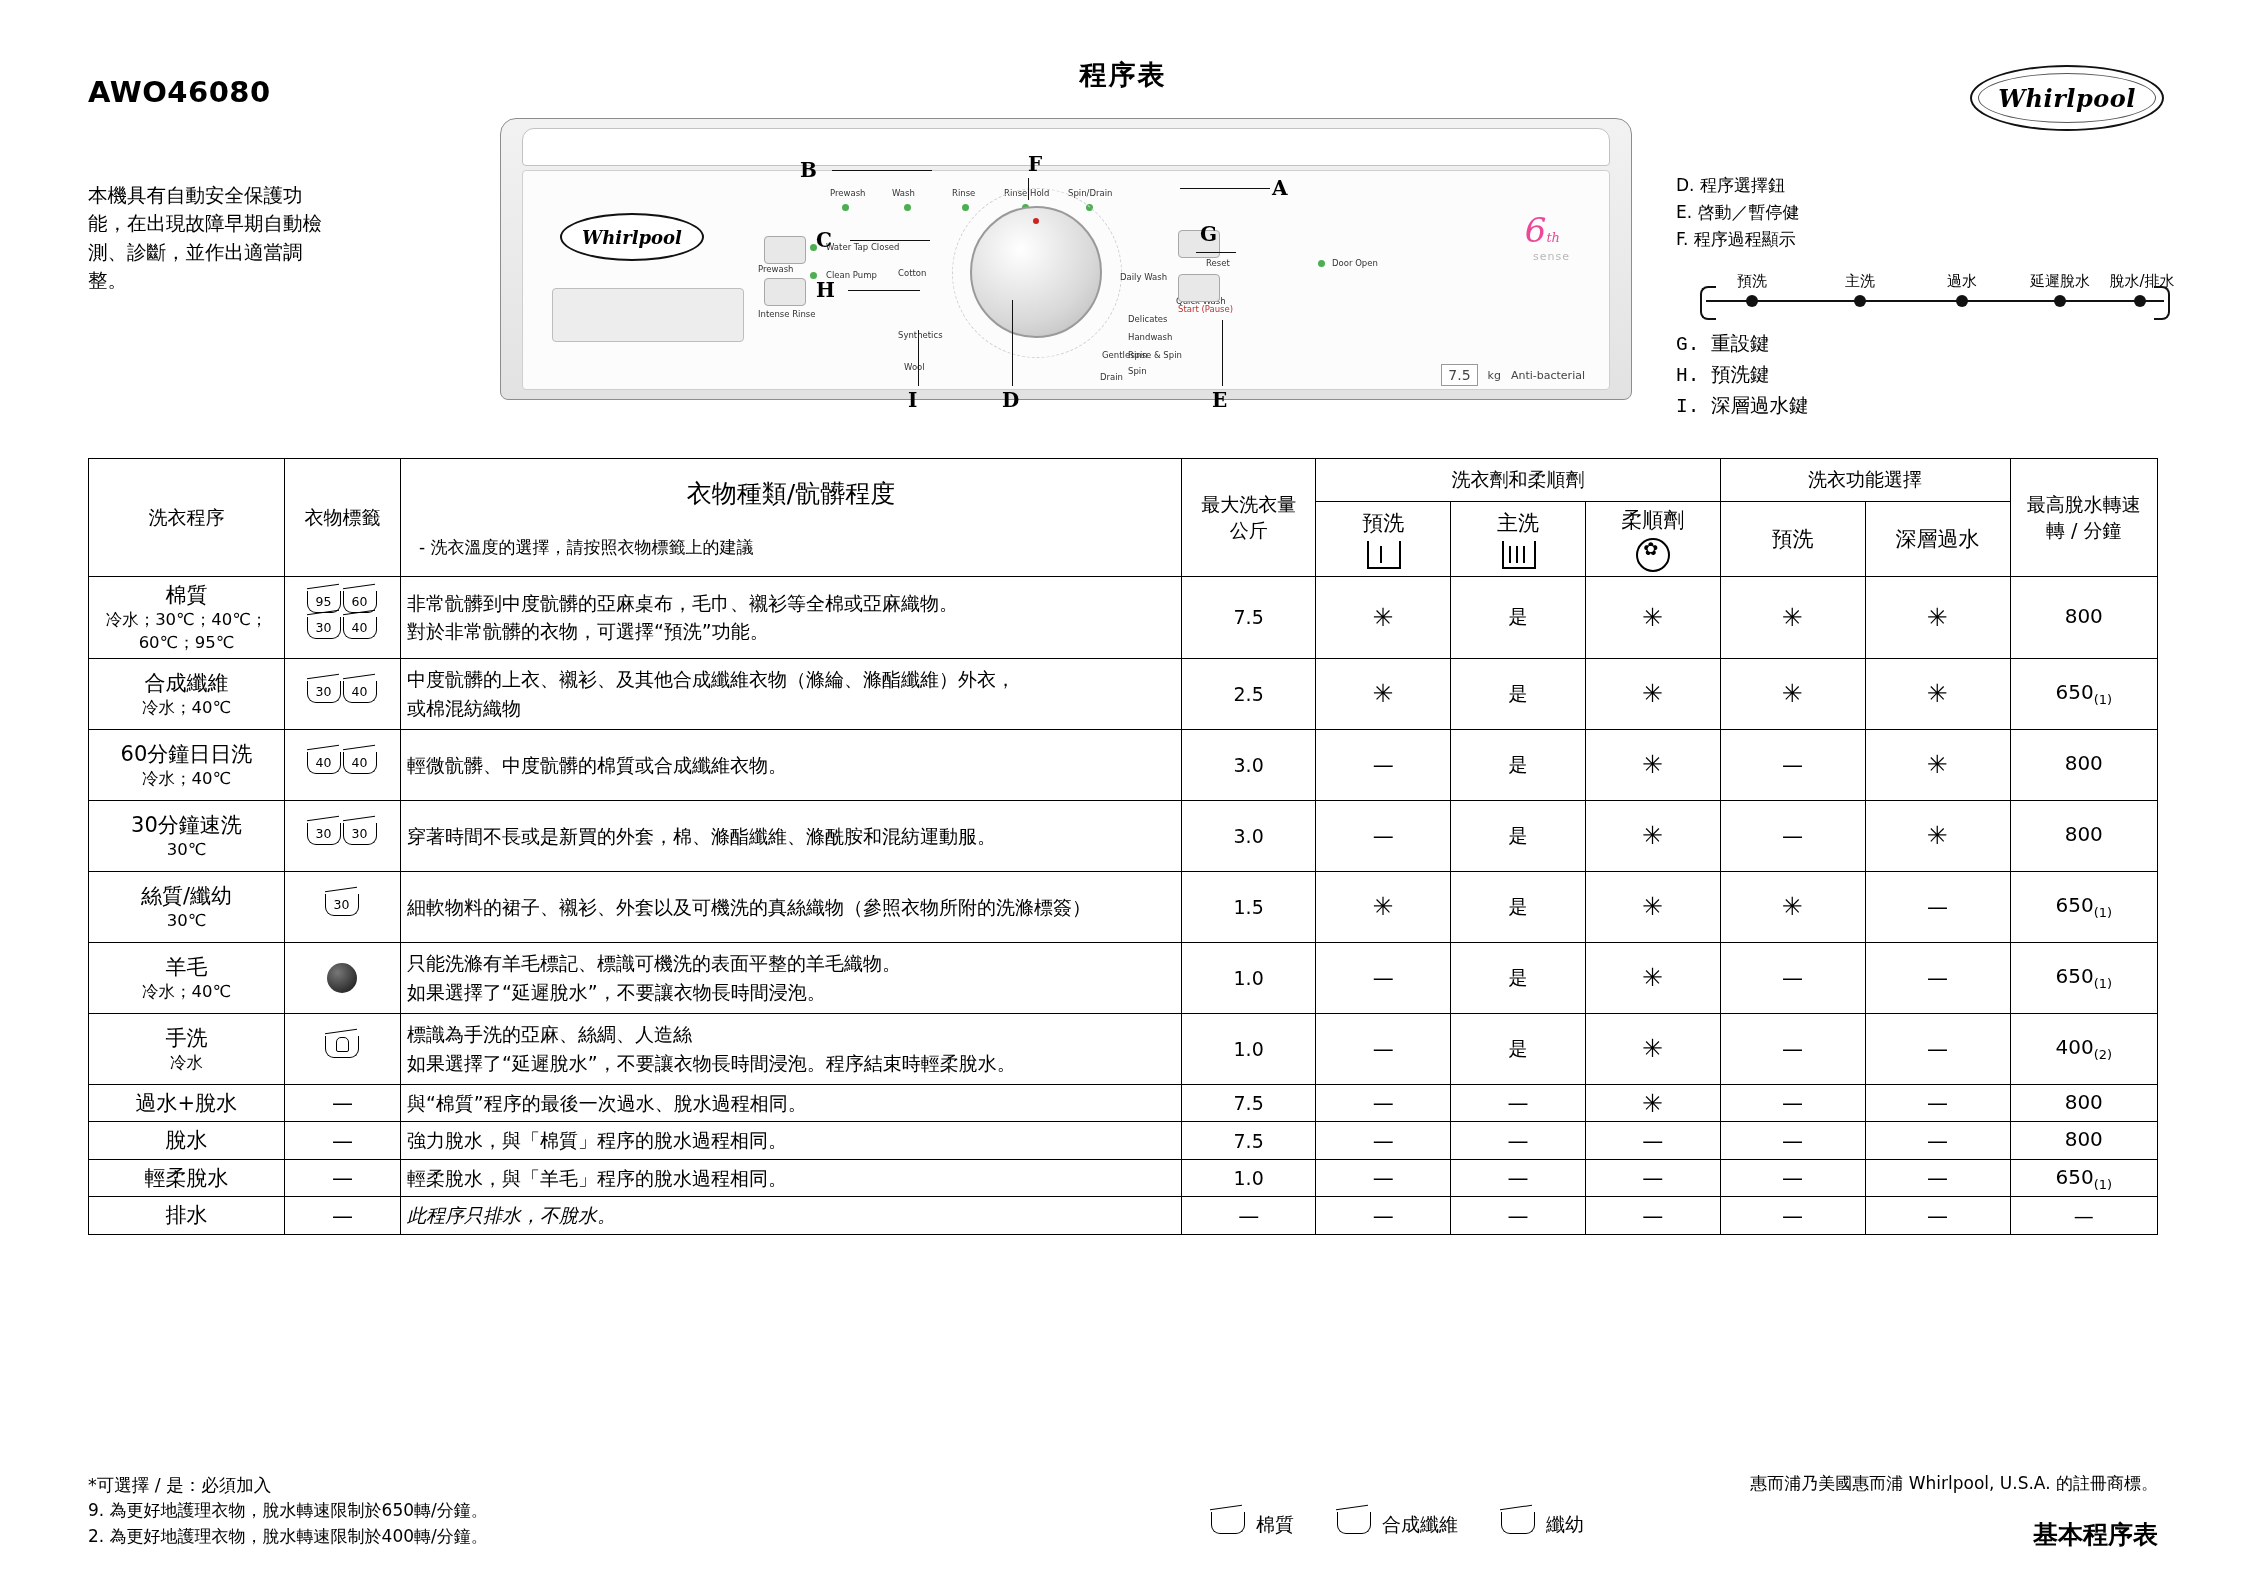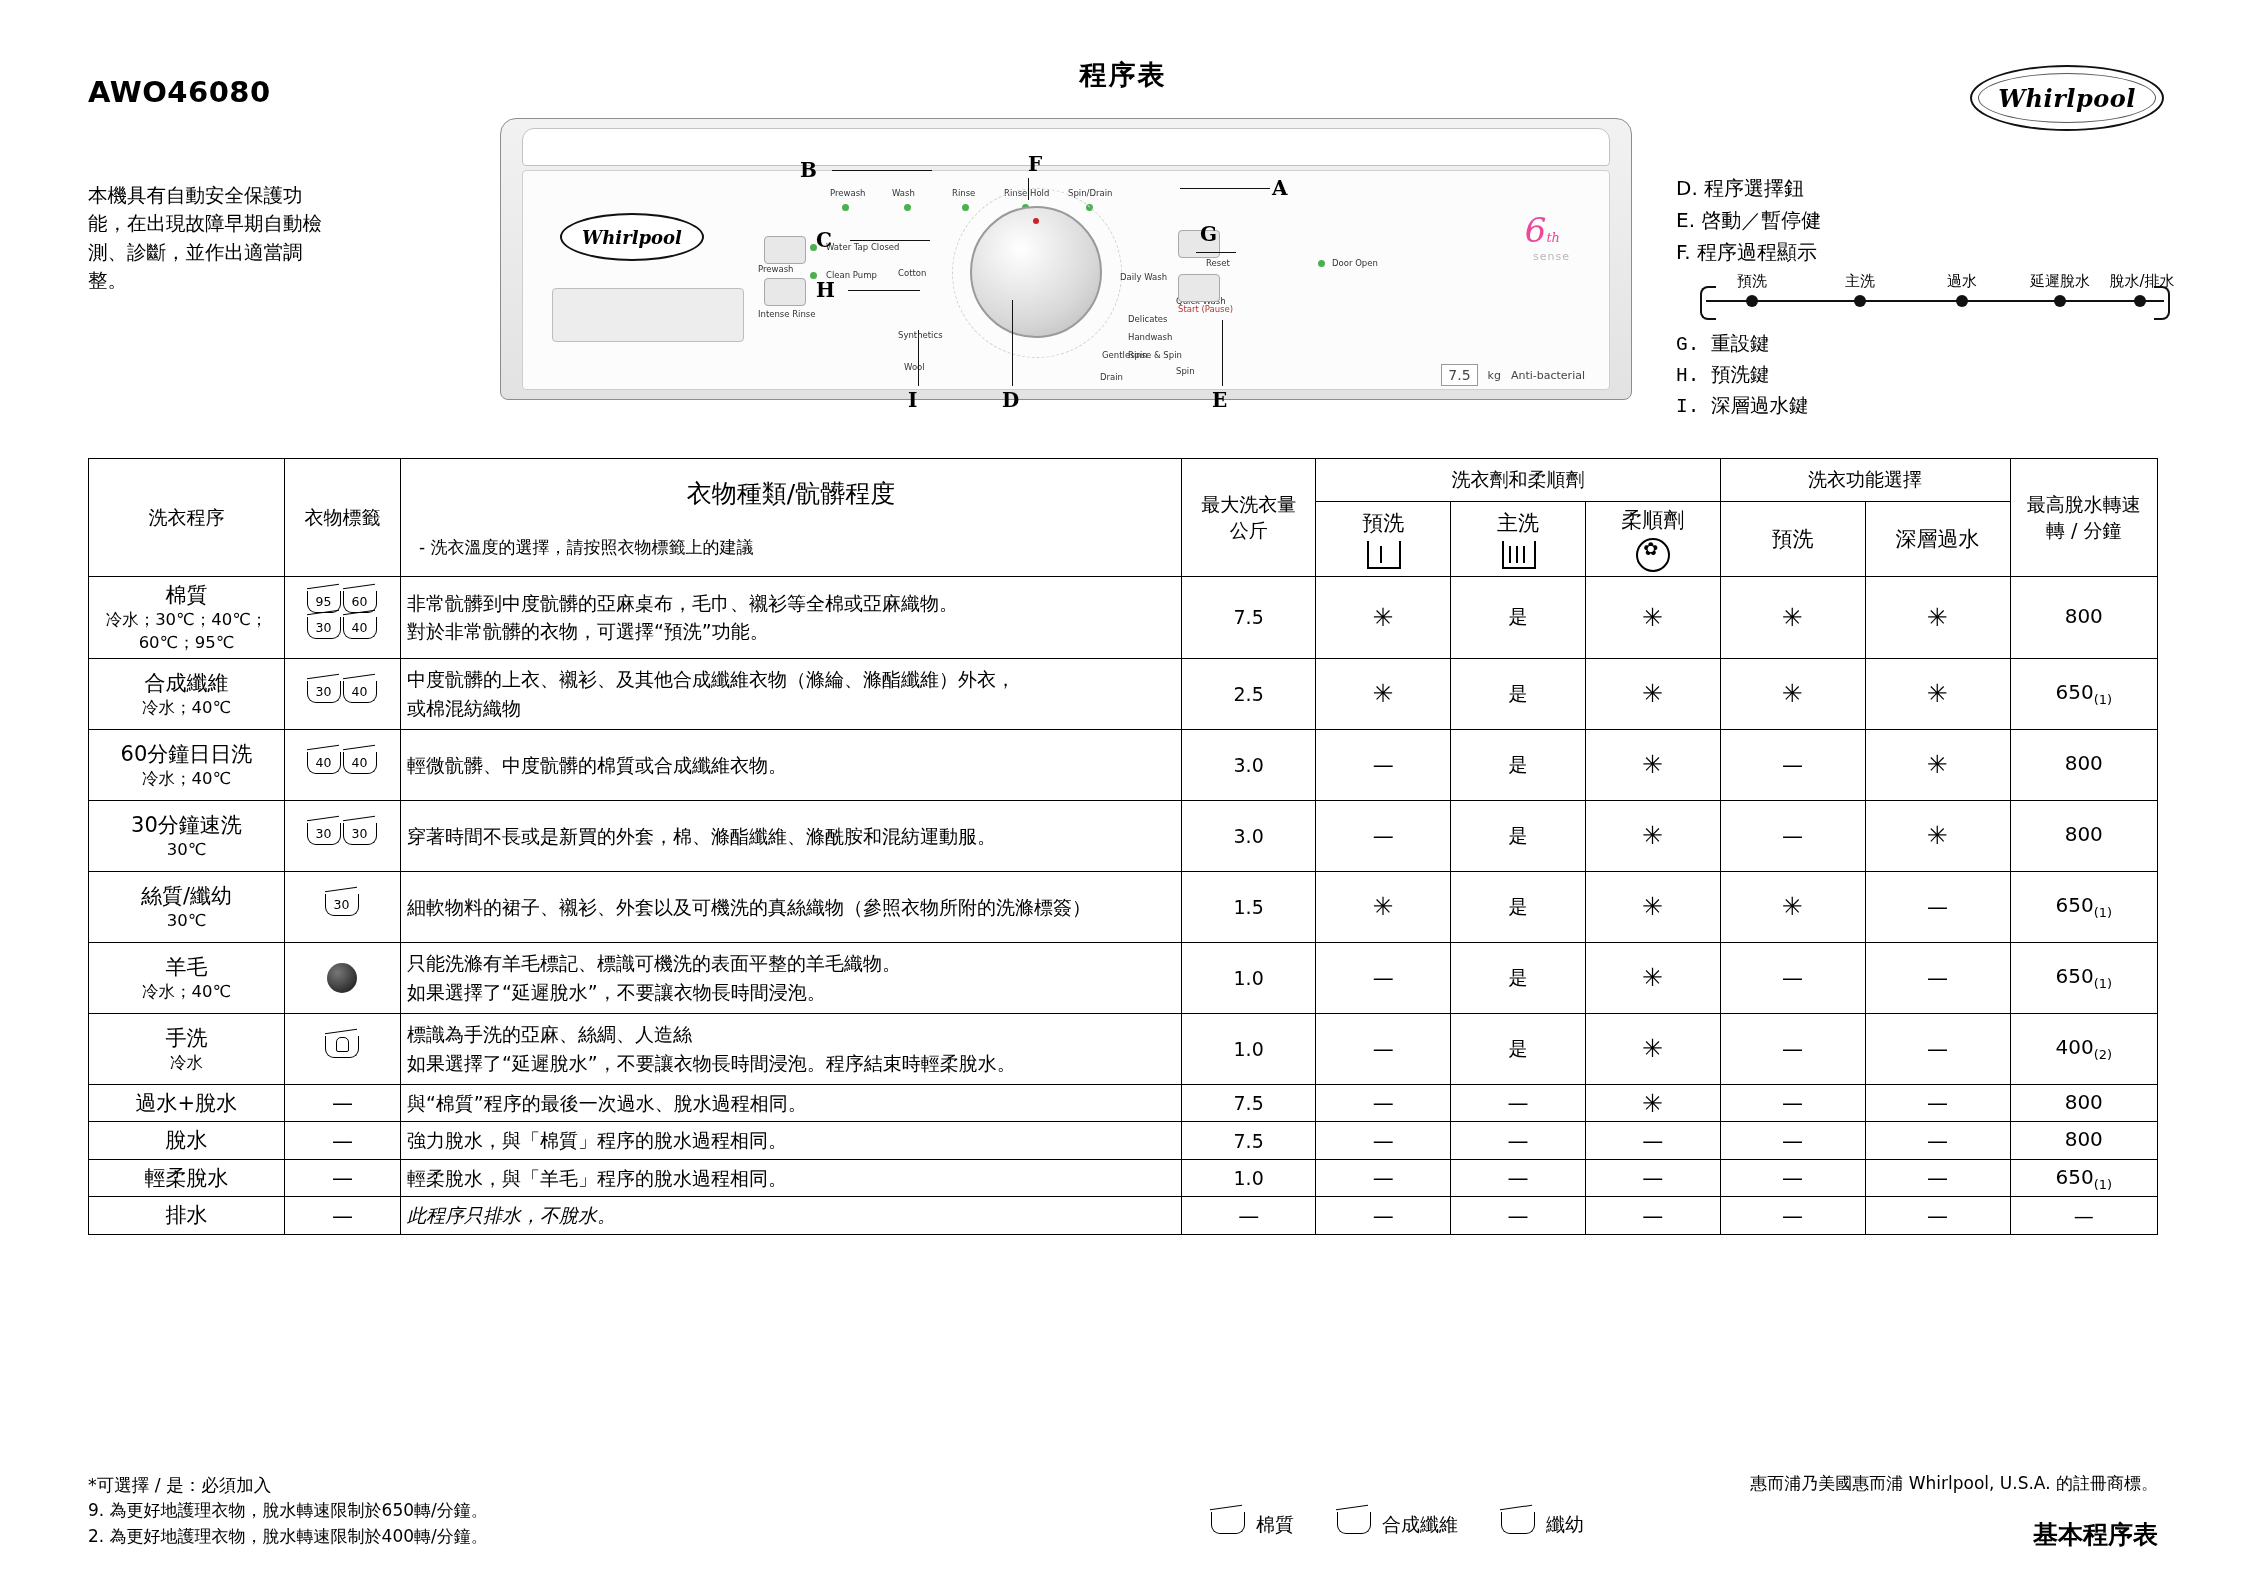--- a/index.html
+++ b/index.html
@@ -87,21 +87,21 @@
     font-weight: bold;
     letter-spacing: 0.5px;
   }
 
   
   .legend-right {
     position: absolute;
     left: 1676px;
     top: 172px;
     width: 420px;
-    font-size: 20px;
+    font-size: 17px;
     line-height: 1.6;
   }
   .legend-right div { white-space: nowrap; }
   .legend-right2 {
     position: absolute;
     left: 1676px;
     top: 330px;
     width: 420px;
     font-size: 19.5px;
     line-height: 1.6;
@@ -569,21 +569,21 @@
     <div class="dial"></div>
 
     <div class="prog-text" style="left:398px; top:150px;">Cotton</div>
     <div class="prog-text" style="left:398px; top:212px;">Synthetics</div>
     <div class="prog-text" style="left:404px; top:244px;">Wool</div>
     <div class="prog-text" style="left:620px; top:154px;">Daily Wash</div>
     <div class="prog-text" style="left:628px; top:178px;padding-left:48px;">Quick Wash</div>
     <div class="prog-text" style="left:628px; top:196px;">Delicates</div>
     <div class="prog-text" style="left:628px; top:214px;">Handwash</div>
     <div class="prog-text" style="left:628px; top:232px;">Rinse &amp; Spin</div>
-    <div class="prog-text" style="left:628px; top:248px;margin-left:48px;">Spin</div>
+    <div class="prog-text" style="left:628px; top:248px;">Spin</div>
     <div class="prog-text" style="left:602px; top:232px;">Gentlespin</div>
     <div class="prog-text" style="left:600px; top:254px;">Drain</div>
 
     <div class="panel-btn h"></div>
     <div class="panel-btn i"></div>
     <div class="panel-btn g"></div>
     <div class="panel-btn e"></div>
     <div class="panel-dot" style="left:312px; top:126px; opacity:0;"></div>
     <div class="prog-text" style="left:258px; top:146px;">Prewash</div>
     <div class="prog-text" style="left:258px; top:191px;">Intense Rinse</div>

